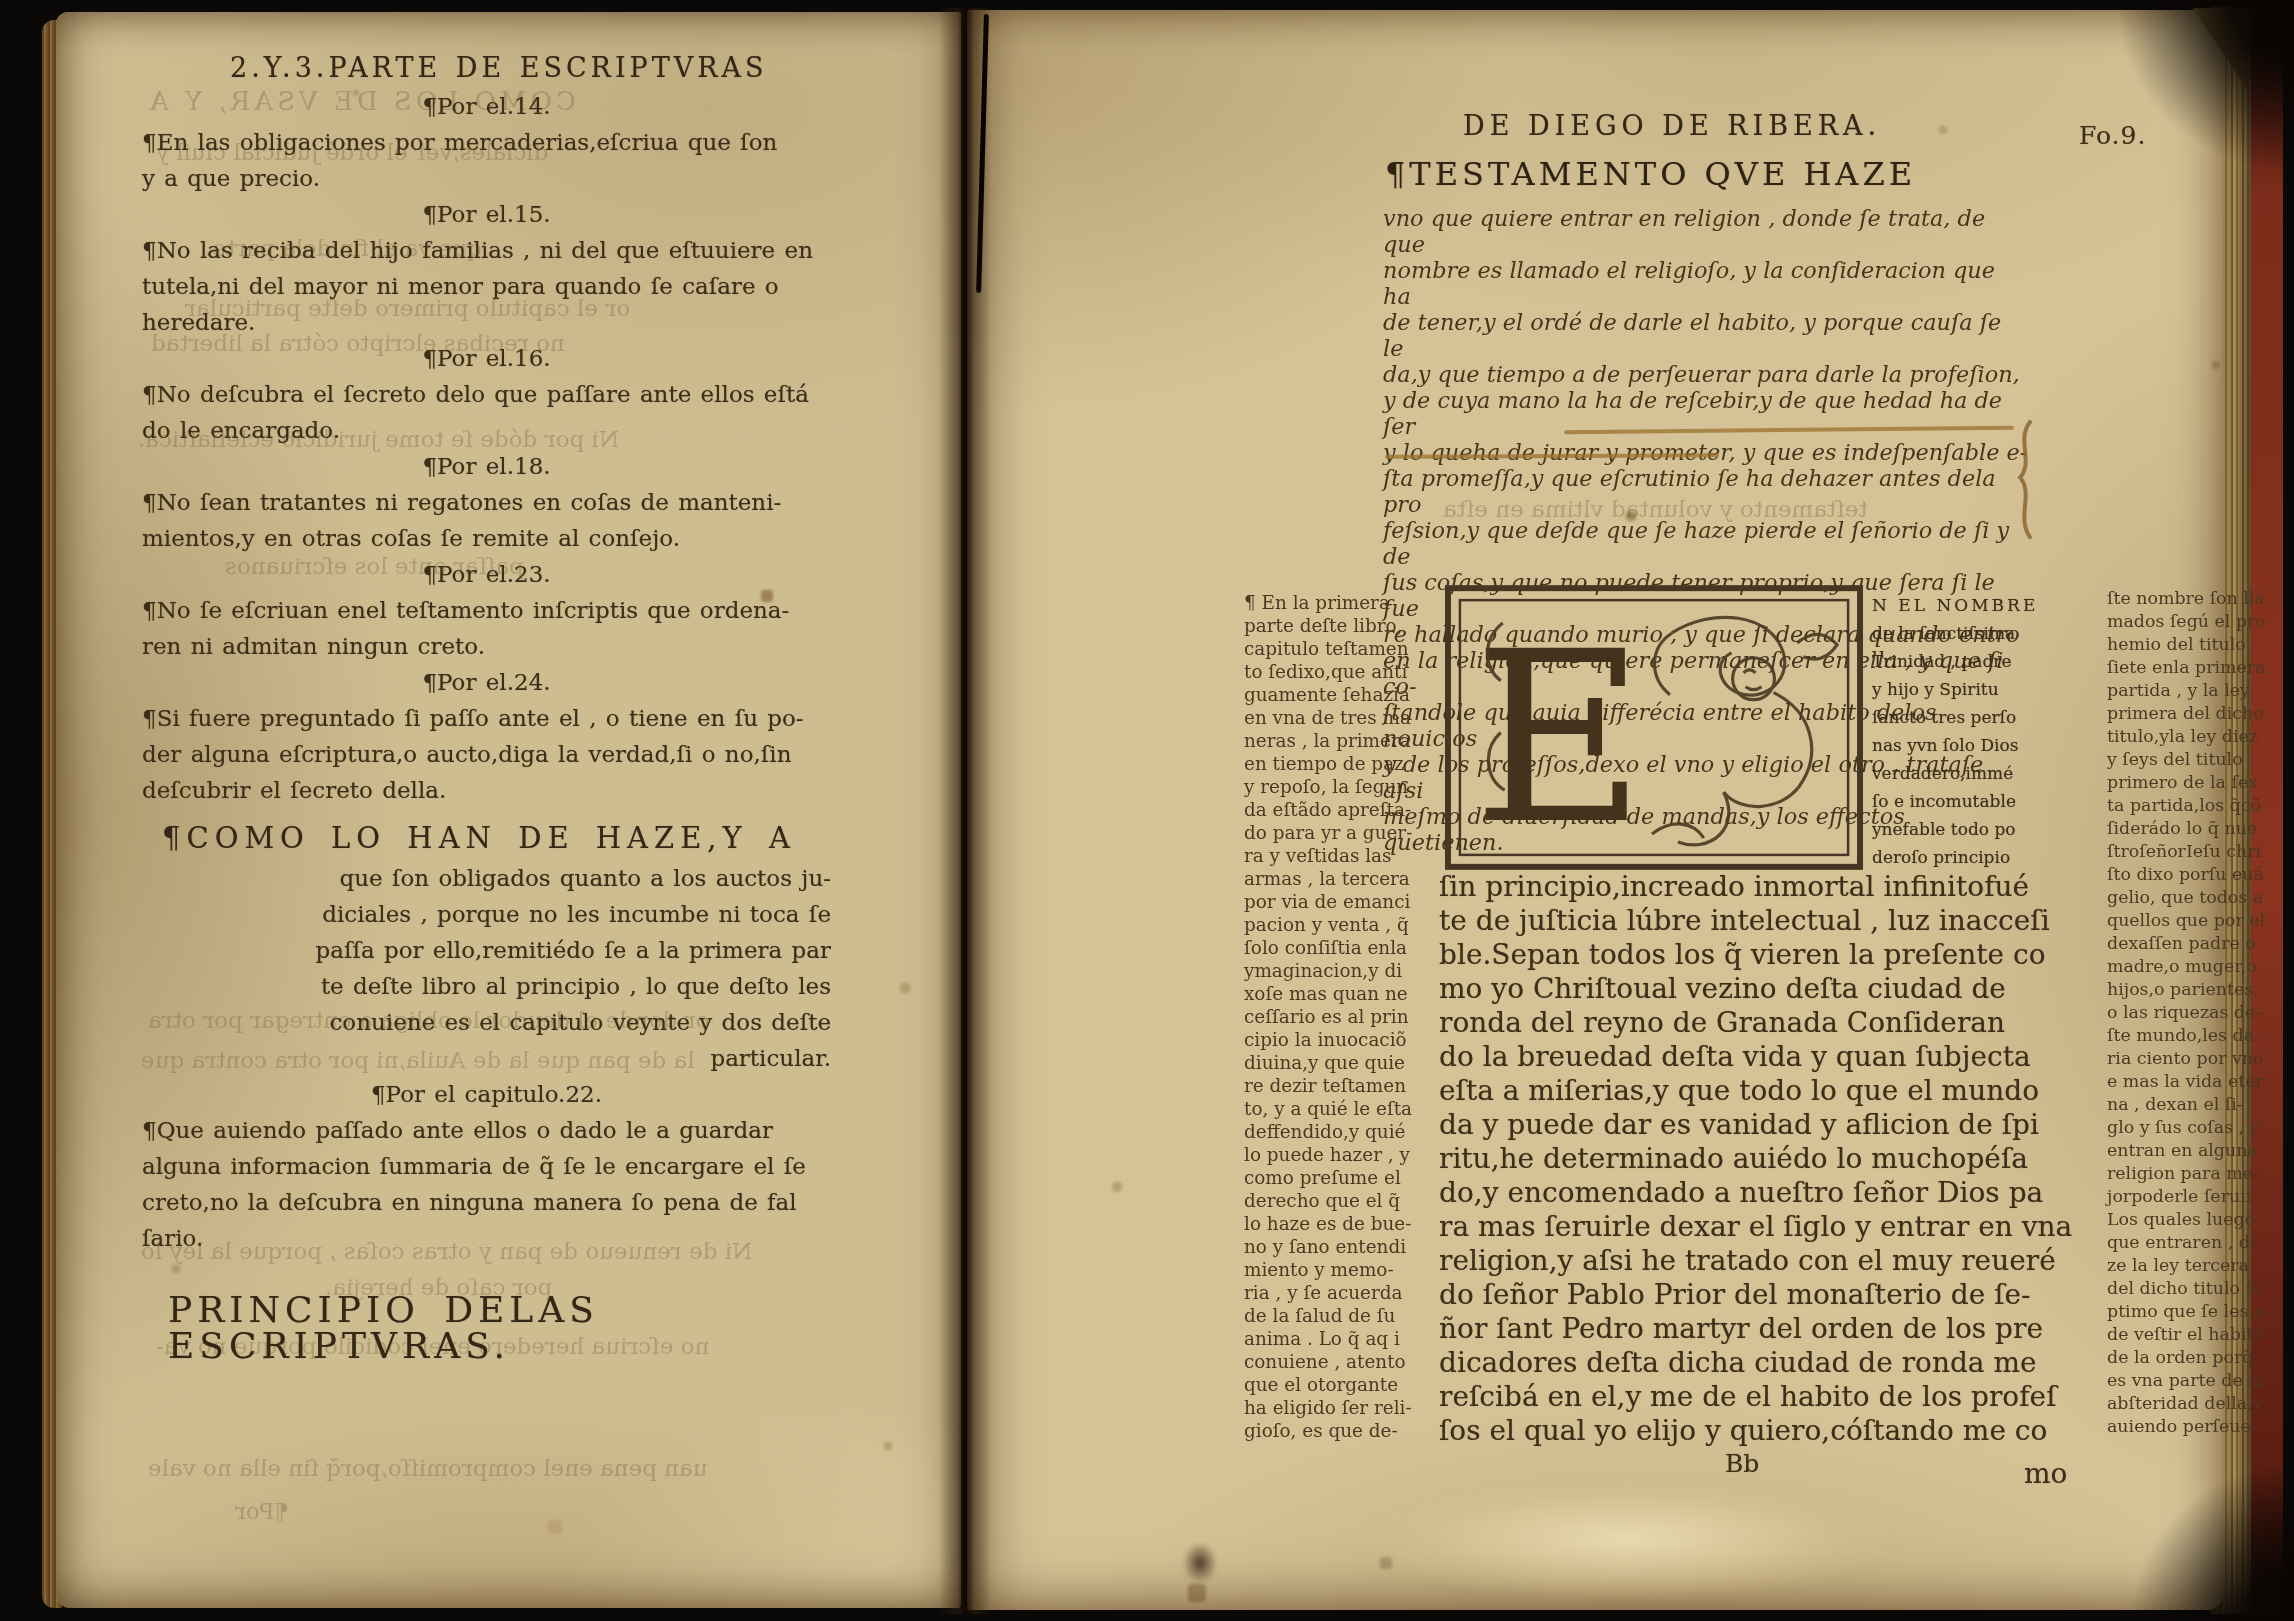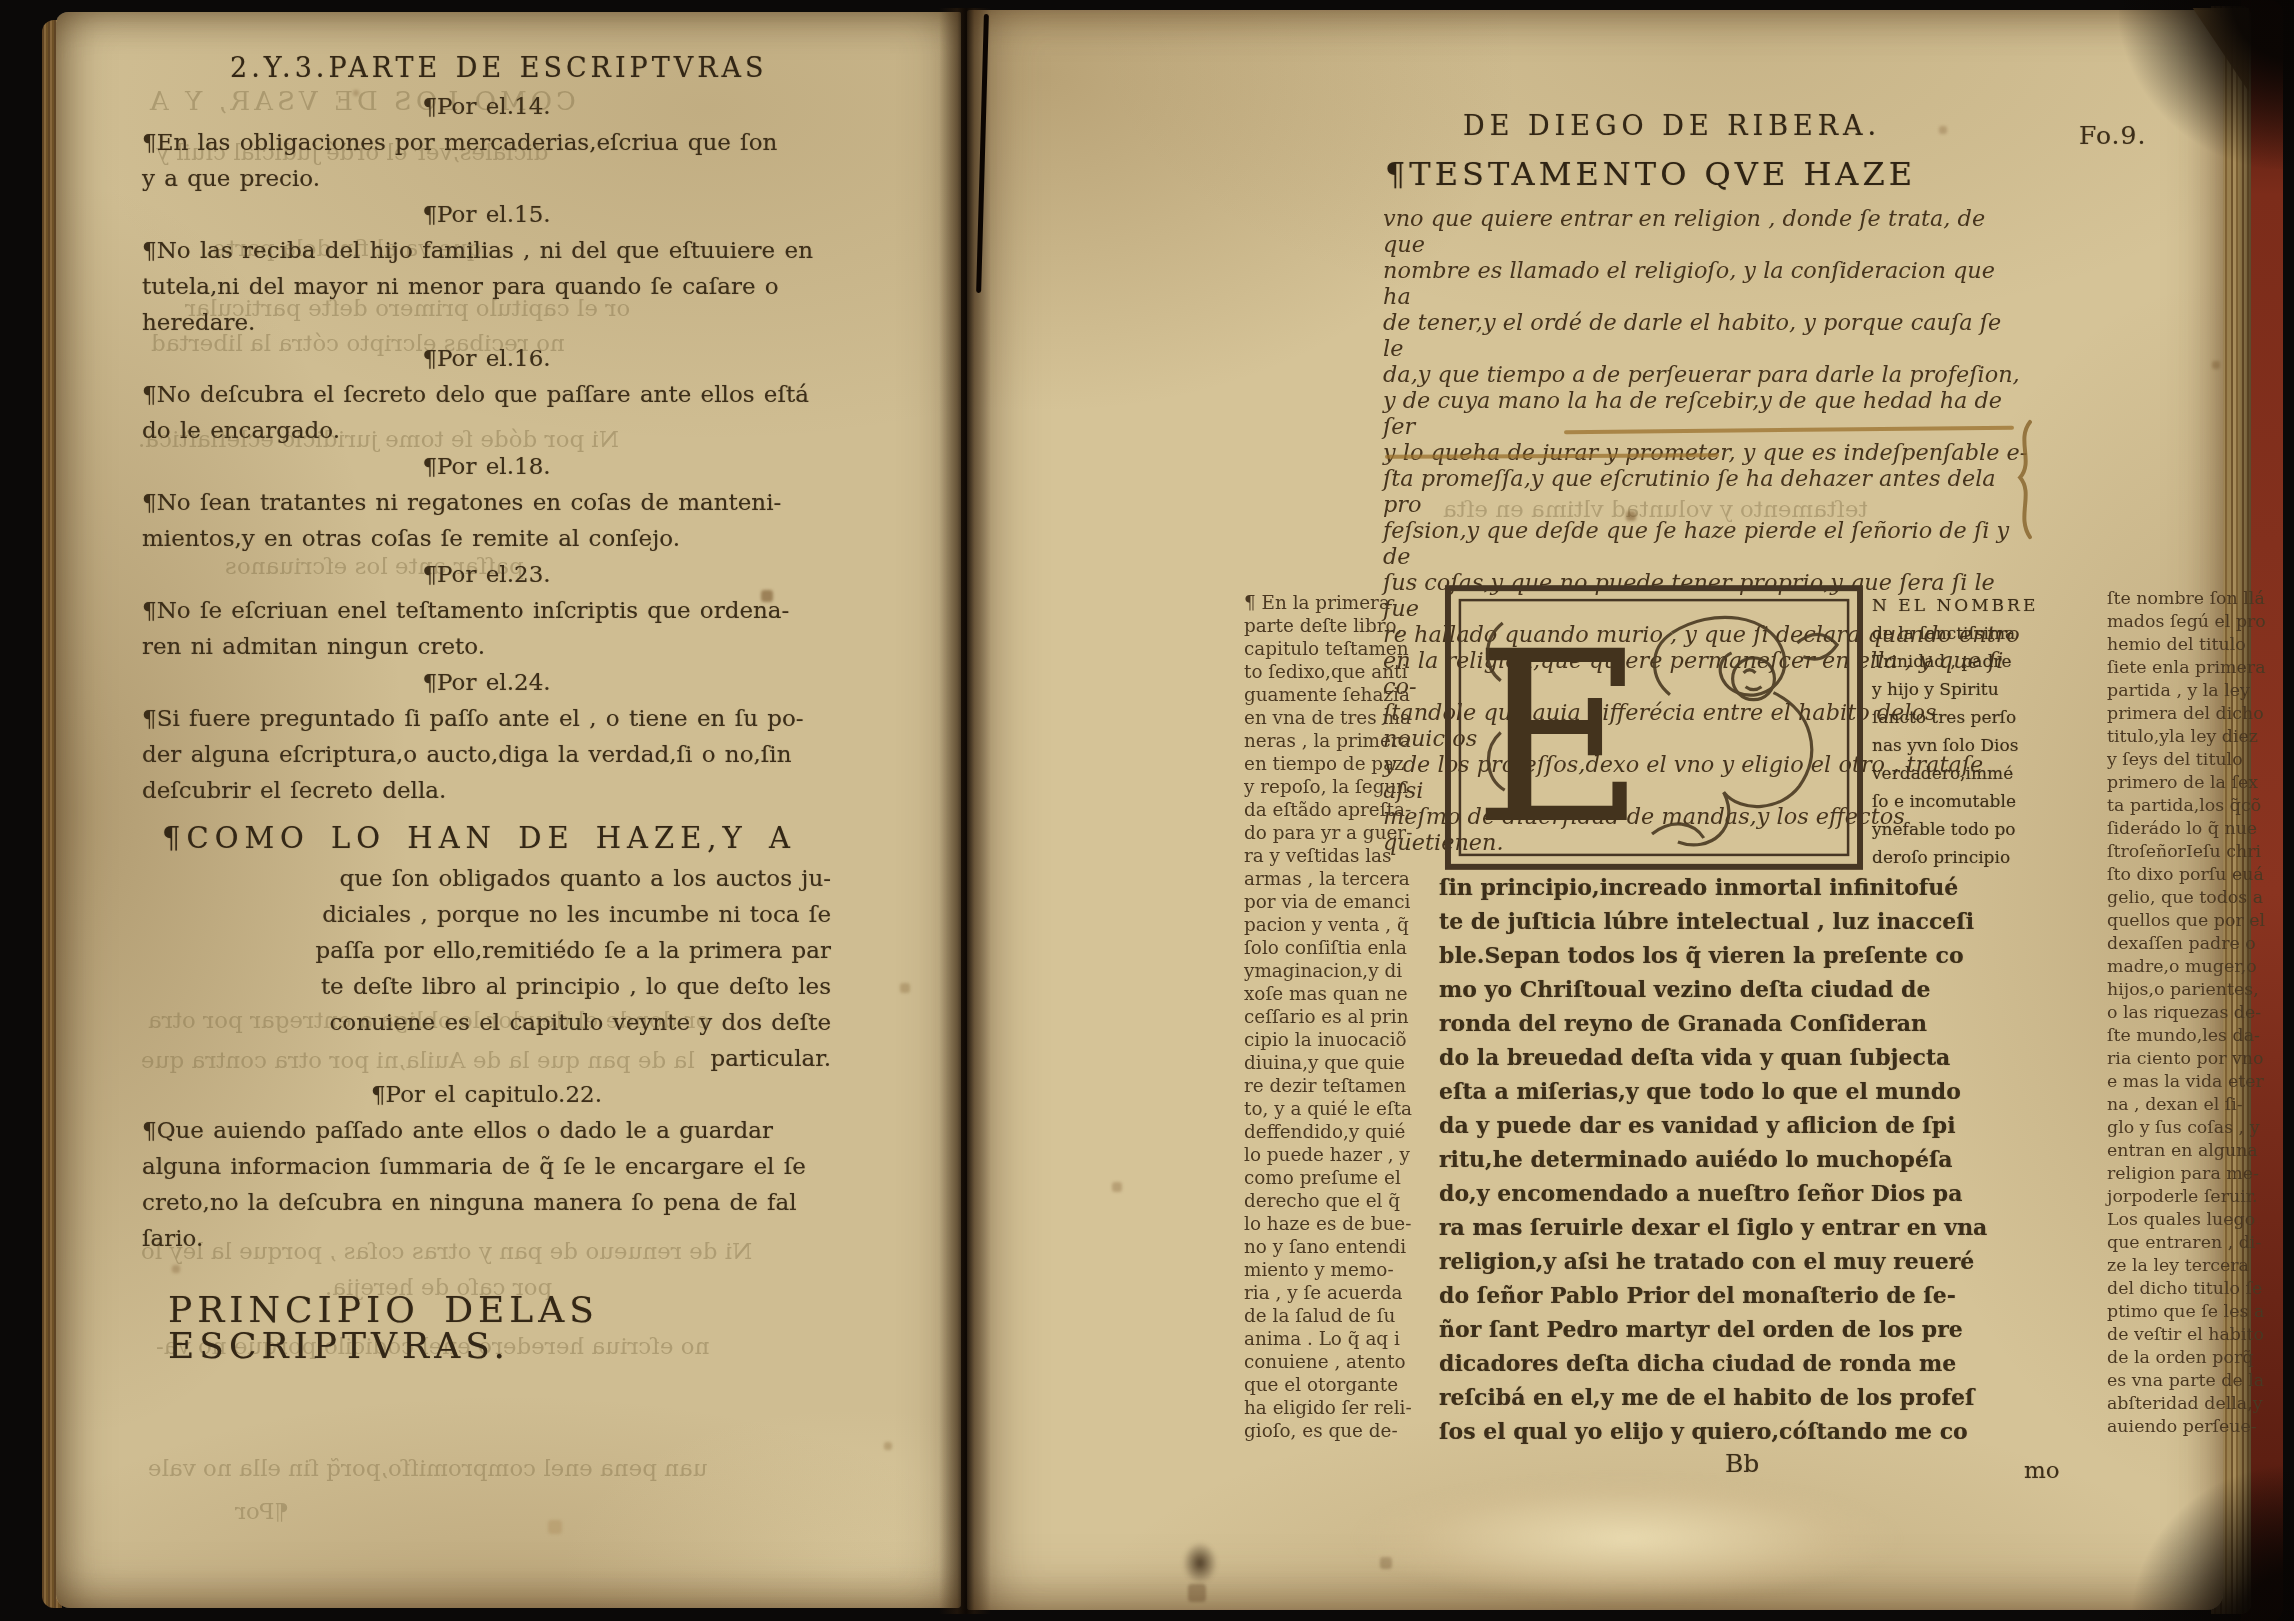--- a/index.html
+++ b/index.html
@@ -73,23 +73,23 @@
 
   
   .rp-head{left:496px;top:100px;font-size:27px;letter-spacing:5px;color:#332716;}
   .rp-folio{left:1112px;top:111px;font-size:25px;letter-spacing:1px;}
   .rp-heading{left:418px;top:145px;font-size:32px;letter-spacing:4px;color:#2f2414;}
   .rp-argument{left:416px;top:195px;width:645px;font-style:italic;font-size:22.4px;line-height:26px;color:#46341d;}
   .rp-margin-left{left:277px;top:581px;width:201px;font-size:18.4px;line-height:23px;color:#4a3822;}
   .rp-margin-right{left:1140px;top:577px;width:171px;font-size:17.4px;line-height:23px;color:#4a3822;}
   .rp-initial-side{left:905px;top:581px;width:237px;font-size:17px;line-height:28px;}
   .rp-initial-side::first-line{letter-spacing:3px;}
-  .rp-body{left:472px;top:860px;width:665px;font-size:22px;line-height:34px;font-weight:bold;}
+  .rp-body{left:472px;top:860px;width:665px;font-size:28px;line-height:34px;}
   .rp-signature{left:758px;top:1439px;font-size:25px;}
-  .rp-catchword{left:1057px;top:1447px;font-size:23px;}
+  .rp-catchword{left:1057px;top:1447px;font-size:28px;}
   .woodcut{left:476px;top:573px;z-index:2;}
 
   .underline-ink{height:4px;border-radius:3px;background:rgba(153,112,44,.75);z-index:4;}
   .u1{left:597px;top:418px;width:450px;transform:rotate(-.6deg);}
   .u2{left:418px;top:444px;width:334px;transform:rotate(-.3deg);}
   .brace-ink{left:1047px;top:408px;z-index:4;}
 
   .water-stain{left:291px;top:1445px;width:738px;height:167px;filter:blur(4px);z-index:1;
     background:radial-gradient(50% 50%,rgba(238,224,182,.85),rgba(216,194,150,.35) 56%,rgba(190,165,120,0) 74%);}
   .lp-specks{box-shadow:710px 583px 0 5px rgba(105,70,30,.5),299px 80px 0 2px rgba(110,80,40,.3),

